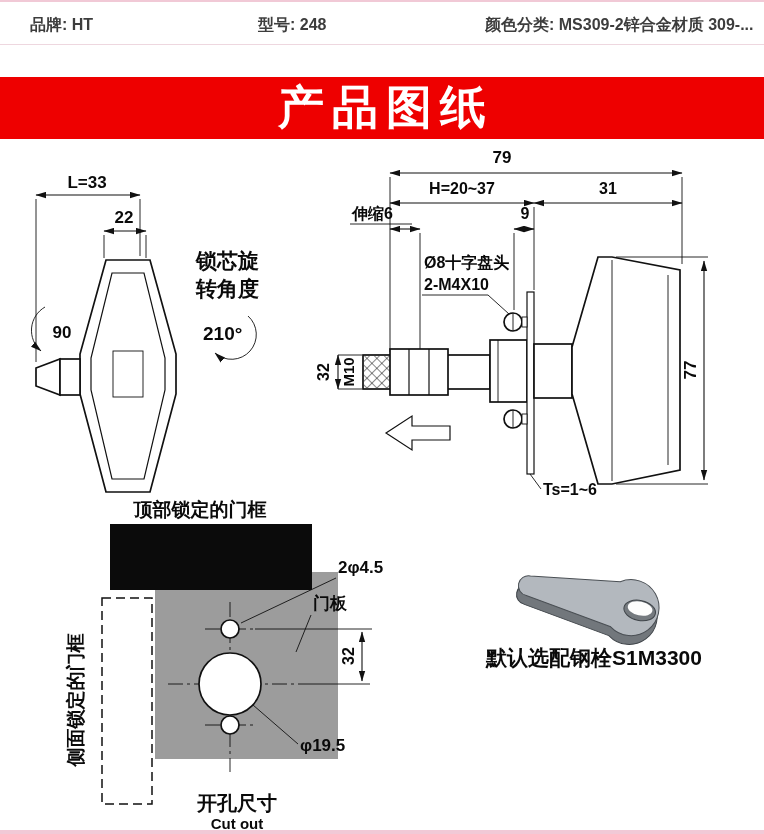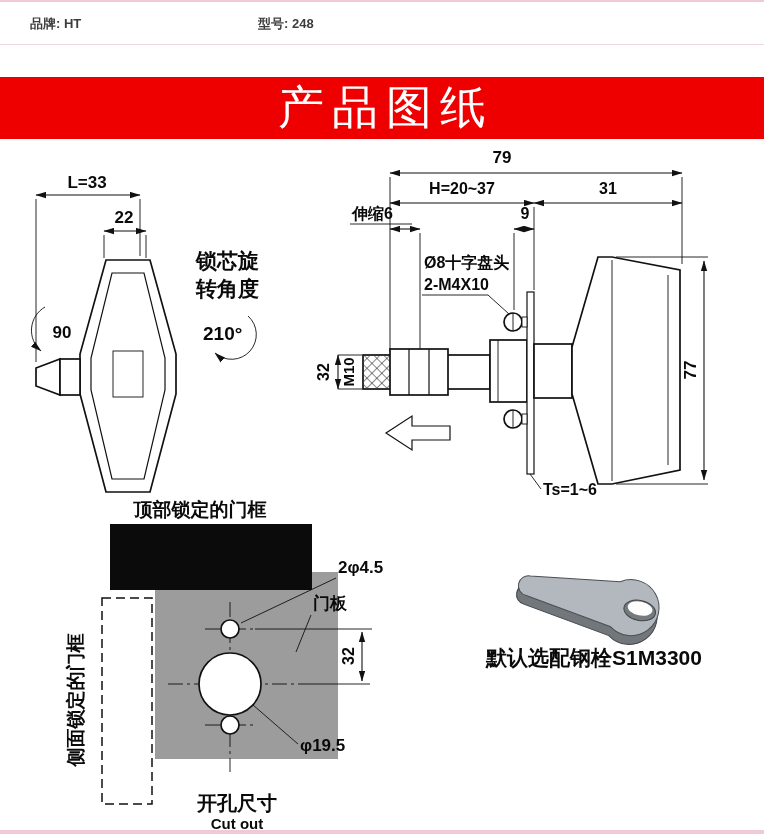--- a/index.html
+++ b/index.html
@@ -4,27 +4,27 @@
 <style>
   * { margin:0; padding:0; box-sizing:border-box; }
   html,body { background:#fff; }
   .page {
     width:764px; height:834px; position:relative; background:#fff;
     font-family:"Liberation Sans","DejaVu Sans",sans-serif;
     border-top:2px solid #f1c9d6; overflow:hidden;
   }
   .spec-bar { position:absolute; top:0; left:0; width:764px; height:43px;
     border-bottom:1px solid #eed7df; background:#fff; }
-  .spec { position:absolute; top:13px; font-size:13px; font-weight:bold; color:#3d3d3d; white-space:nowrap; }
+  .spec { position:absolute; top:13px; font-size:16px; font-weight:bold; color:#3d3d3d; white-space:nowrap; }
   .spec.brand { left:30px; }
   .spec.model { left:258px; }
   .spec.color { left:485px; max-width:270px; overflow:hidden; text-overflow:ellipsis; }
   .banner { position:absolute; top:75px; left:0; width:764px; height:62px; background:#ee0000;
     display:flex; align-items:center; justify-content:center; }
-  .banner-title { color:#fff; font-size:46px; font-weight:normal; letter-spacing:8px; text-indent:8px; }
+  .banner-title { color:#fff; font-size:46px; font-weight:bold; letter-spacing:8px; text-indent:8px; }
   .drawing { position:absolute; top:140px; left:0; }
   .bottom-divider { position:absolute; bottom:0; left:0; width:764px; height:4px; background:#f1c9d6; }
 
   svg text { font-family:"Liberation Sans","DejaVu Sans",sans-serif; fill:#0a0a0a; }
   .t15 { font-size:15px; font-weight:bold; }
   .t16 { font-size:16px; font-weight:bold; }
   .t17 { font-size:17px; font-weight:bold; }
   .t19 { font-size:19px; font-weight:bold; }
   .t20 { font-size:20px; font-weight:bold; }
   .t21 { font-size:21px; font-weight:bold; }
@@ -37,20 +37,21 @@
   .w { fill:#fff; }
 </style>
 </head>
 <body>
 
 <div class="page">
 
   <div class="spec-bar">
     <span class="spec brand">品牌: HT</span>
     <span class="spec model">型号: 248</span>
+    <span class="spec color">颜色分类: MS309-2锌合金材质 309-...</span>
   </div>
 
   <div class="banner">
     <span class="banner-title">产品图纸</span>
   </div>
 
   <svg class="drawing" width="764" height="694" viewBox="0 140 764 694" xmlns="http://www.w3.org/2000/svg">
     <defs>
       <marker id="arr" viewBox="0 0 10 6" refX="9.5" refY="3" markerWidth="11" markerHeight="7" orient="auto-start-reverse" markerUnits="userSpaceOnUse">
         <path d="M0,0 L10,3 L0,6 Z" fill="#111"></path>

